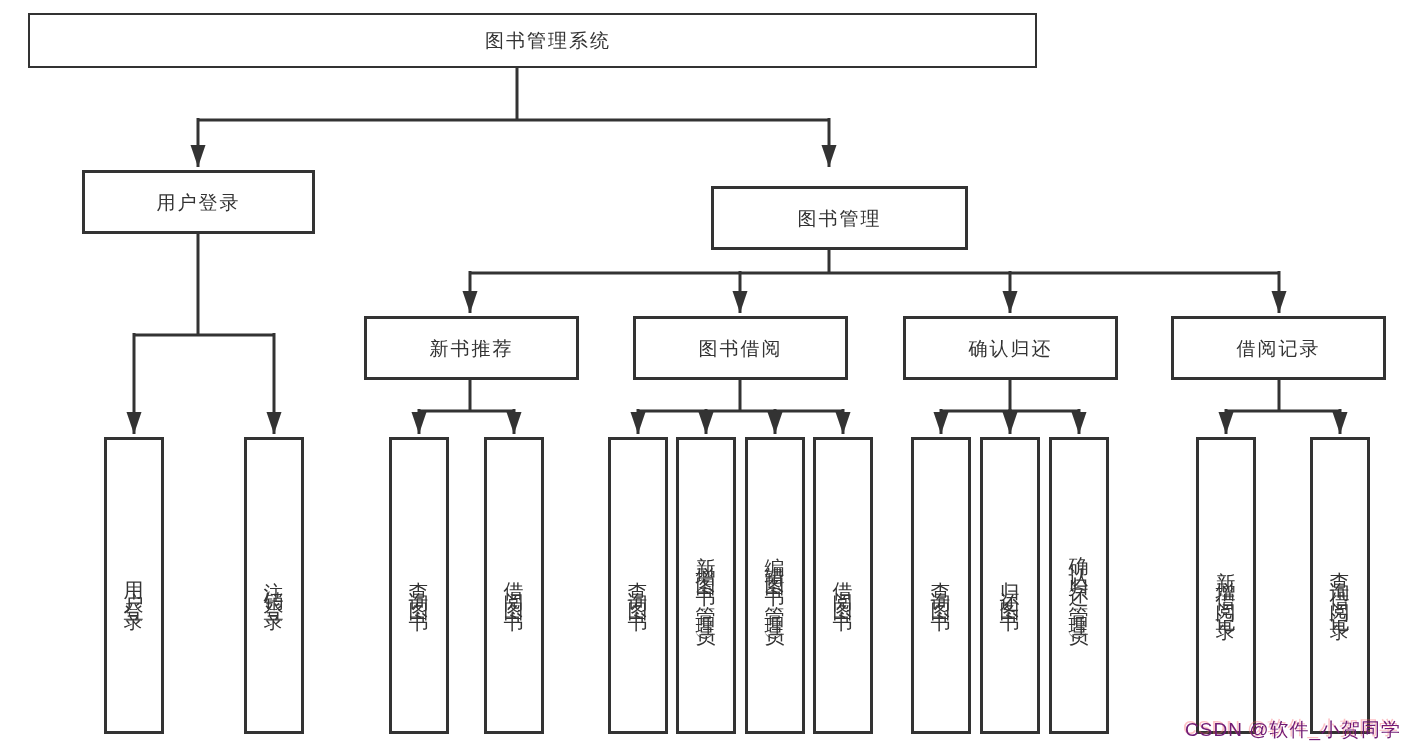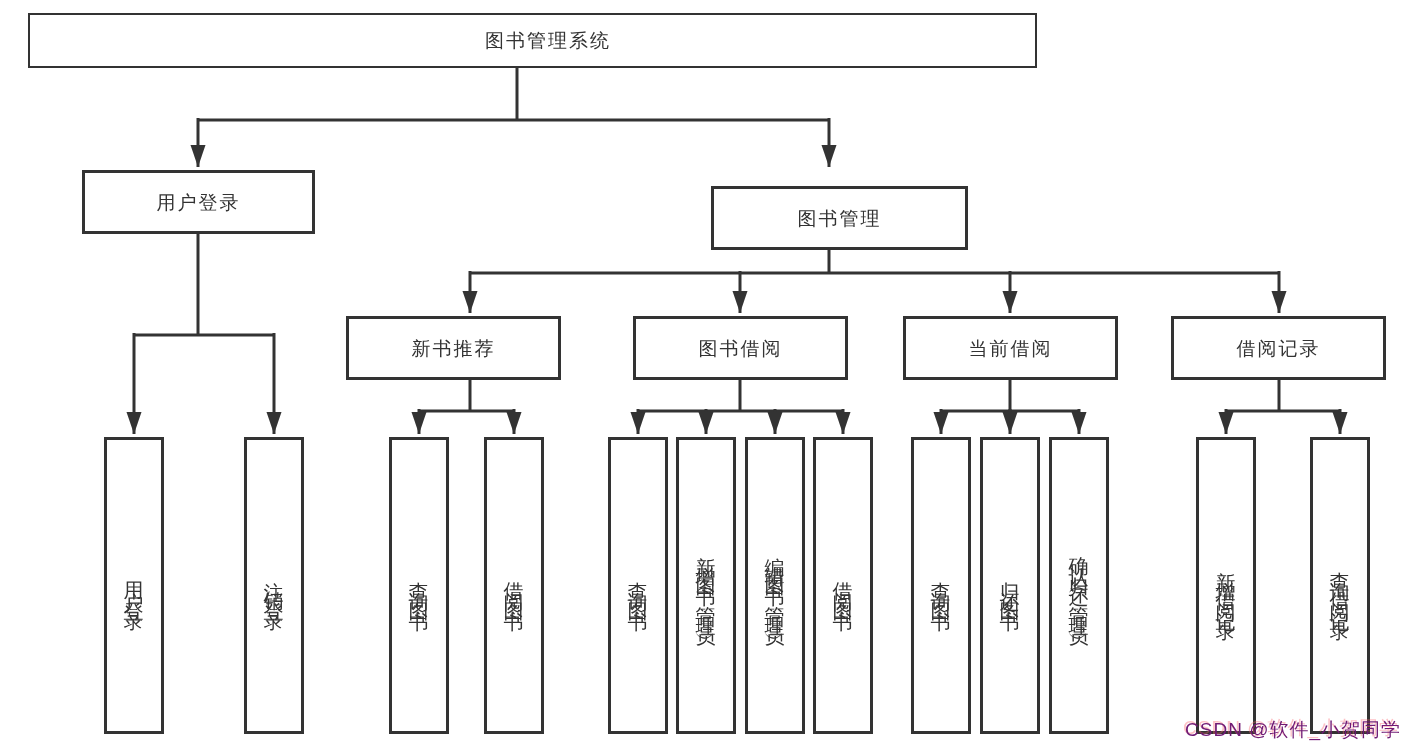--- a/index.html
+++ b/index.html
@@ -19,21 +19,21 @@
     writing-mode:vertical-rl; text-orientation:mixed;
     letter-spacing:10px; line-height:1; font-size:20px;
   }
   
   .n-root   { left:28px;  top:13px;  width:1009px; height:55px;padding-left:31px; }
   
   .n-l2a    { left:82px;  top:170px; width:233px;  height:64px; }
   .n-l2b    { left:711px; top:186px; width:257px;  height:64px; }
   
   .l3       { top:316px; width:215px; height:64px; }
-  .n-l3a    { left:346px; }
+  .n-l3a    { left:364px; }
   .n-l3b    { left:633px; }
   .n-l3c    { left:903px; }
   .n-l3d    { left:1171px;justify-content:center; }
   
   .l4       { top:437px; width:60px; height:297px; }
   .n-c1  { left:104px; }  .n-c2  { left:244px; }
   .n-c3  { left:389px; }  .n-c4  { left:484px; }
   .n-c5  { left:608px; }  .n-c6  { left:676px; }
   .n-c7  { left:745px; }  .n-c8  { left:813px; }
   .n-c9  { left:911px; }  .n-c10 { left:980px; }
@@ -111,21 +111,21 @@
     <span class="hlabel">图书管理</span>
   </div>
 
   <div class="node l3 n-l3a">
     <span class="hlabel">新书推荐</span>
   </div>
   <div class="node l3 n-l3b">
     <span class="hlabel">图书借阅</span>
   </div>
   <div class="node l3 n-l3c">
-    <span class="hlabel">当前借阅</span>
+    <span class="hlabel">确认归还</span>
   </div>
   <div class="node l3 n-l3d">
     <span class="hlabel">借阅记录</span>
   </div>
 
   <div class="node l4 n-c1">
     <span class="vlabel">用户登录</span>
   </div>
   <div class="node l4 n-c2">
     <span class="vlabel">注销登录</span>

